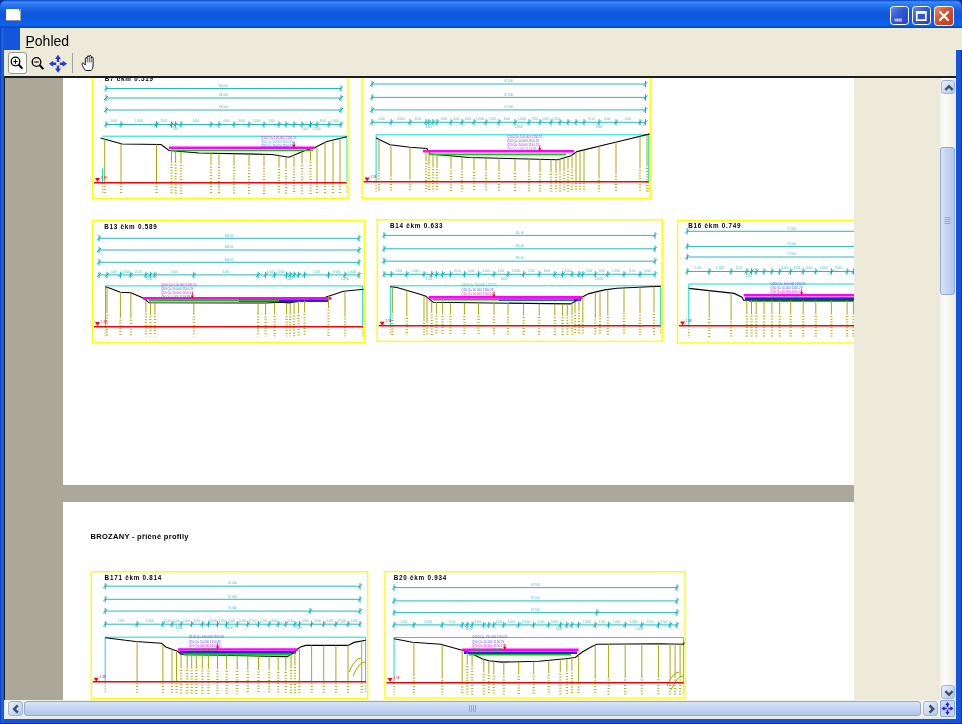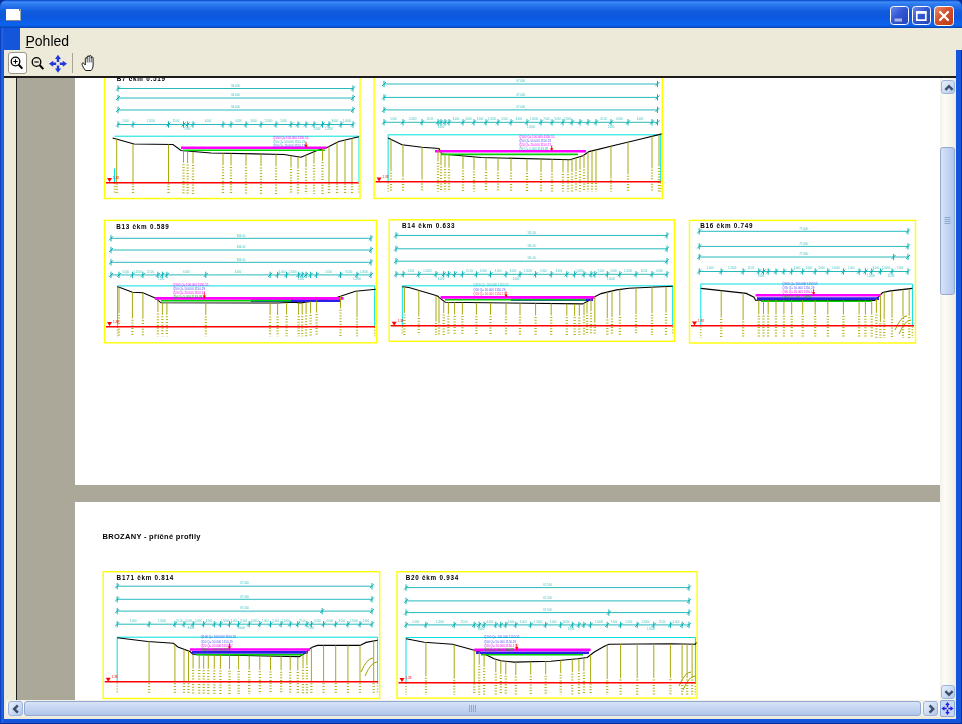--- a/index.html
+++ b/index.html
@@ -8,21 +8,21 @@
 #ticon{position:absolute;left:6px;top:9px;width:15px;height:12px;background:#fff;border-right:1px solid #9aa;border-bottom:1px solid #889}
 #ticon:after{content:"";position:absolute;right:0;top:0;width:1.5px;height:1.5px;background:#e44}
 .wbtn{position:absolute;top:6px;width:19px;height:19px;border-radius:3.5px;border:1px solid #fff;
 background:linear-gradient(135deg,#6A87E6 0%,#3157D4 45%,#2644BC 100%)}
 #bmin{left:890px}#bmax{left:912px;width:19px}
 #bclose{left:934px;width:20px;height:20px;background:linear-gradient(135deg,#EC8A68 0%,#D4502E 45%,#BC3A17 100%)}
 #menubar{position:absolute;left:20px;top:28px;width:952px;height:22px;background:#EDEADA;font-size:14px;color:#000}
 #menubar span{position:absolute;left:5.5px;top:5px}
 #toolbar{position:absolute;left:4px;top:50px;width:952px;height:26px;background:#EDEADA}
 #contb{position:absolute;left:4px;top:76px;width:952px;height:643px;background:#EDEADA;border-top:2px solid #1c1c1c}
-#cont{position:absolute;left:16px;top:78px;width:936px;height:622px;overflow:hidden;border-left:1px solid #1c1c1c;background:#ABA799}
+#cont{position:absolute;left:4px;top:78px;width:850px;height:622px;overflow:hidden;border-left:1px solid #1c1c1c;background:#ABA799}
 #vsb{position:absolute;left:940px;top:78px;width:15px;height:622px;background:linear-gradient(90deg,#F2F1E8 0,#FDFDF8 30%,#EFEEE3 100%)}
 #hsb{position:absolute;left:6px;top:700px;width:934px;height:17px;background:linear-gradient(180deg,#F2F1E8 0,#FDFDF8 30%,#EFEEE3 100%)}
 .sbtn{position:absolute;border-radius:3px;border:1px solid #9EB4DA;background:linear-gradient(135deg,#E8EFFB 0%,#CCDBF3 55%,#B0C7E8 100%)}
 .thumb{position:absolute;border-radius:3px;border:1px solid #93A9CF;background:linear-gradient(90deg,#D7E3F7 0%,#C4D5F1 50%,#AFC6EA 100%)}
 .thumbh{background:linear-gradient(180deg,#D7E3F7 0%,#C4D5F1 50%,#AFC6EA 100%)}
 #corner{position:absolute;left:940px;top:700px;width:15px;height:17px;border:1px solid #89A7D8;background:#C8D7F2;border-radius:2px}
 svg{display:block}
 </style></head><body>
 <div id="win">
  <div id="tbar">

